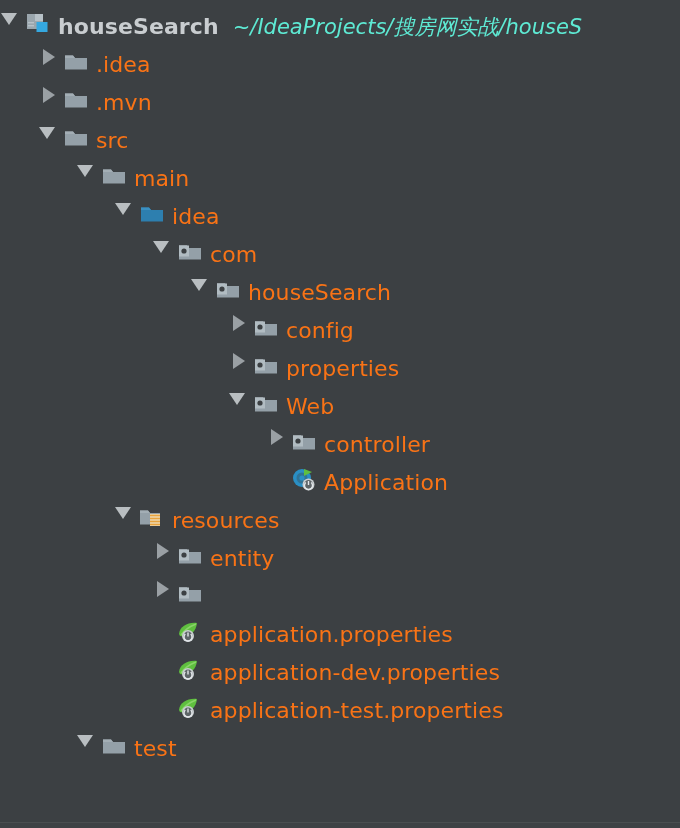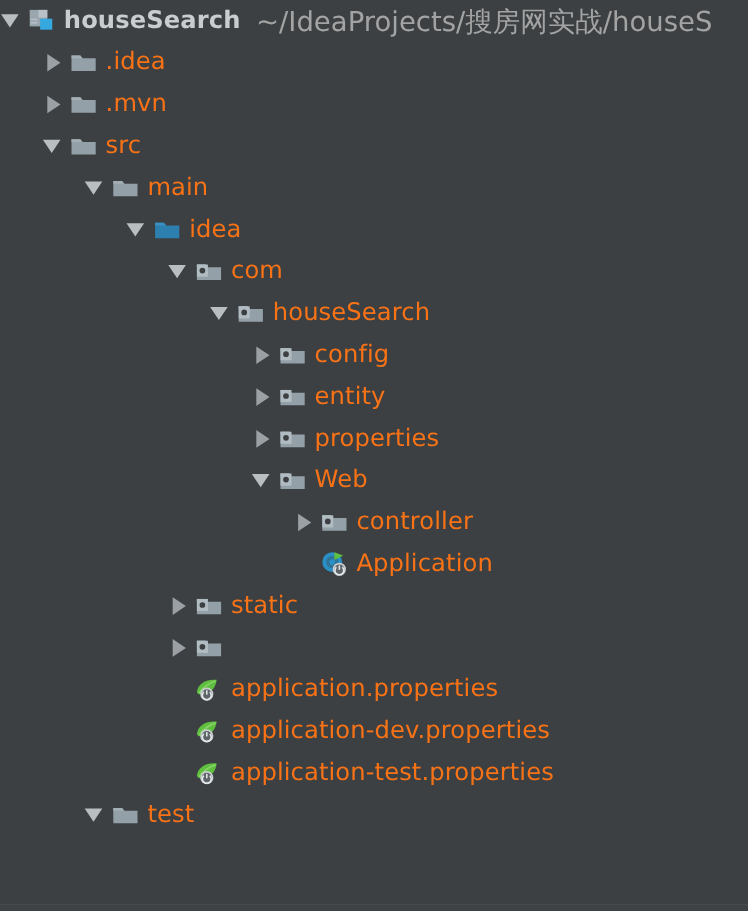--- a/index.html
+++ b/index.html
@@ -13,21 +13,21 @@
   #tree {
     position: relative;
     width: 680px; height: 828px;
     background: #3c4043;
     padding-top: 0px;
   }
   .row {
     position: relative;
     height: 38px;
     display: flex;
-    align-items: center;
+    align-items: flex-end;
     white-space: nowrap;
     user-select: none;
   }
   
   .indent { display: inline-block; flex: 0 0 auto; }
 
   
   .arrow {
     flex: 0 0 auto;
     width: 24px; height: 38px;
@@ -64,24 +64,25 @@
 
   
   .label {
     font-size: 22px;
     color: #f97316;
     letter-spacing: 0.1px;
     line-height: 1;
   }
   .label.bold { font-weight: bold; color: #c9cdd0; }
   .path {
-    font-size: 25px;
-    color: #a3a3a3;
+    font-size: 21px;
+    color: #5eead4;
     margin-left: 14px;
     line-height: 1;
+    font-style: italic;
   }
   .bottom-divider {
     position: absolute;
     left: 0; right: 0; top: 822px;
     height: 1px;
     background: #4a4e50;
   }
   .bottom-strip {
     position: absolute;
     left: 0; right: 0; top: 823px;
@@ -194,33 +195,20 @@
       <span class="arrow collapsed"></span>
       <span class="icon">
         <svg viewBox="0 0 28 28">
           <path d="M3 7.5 L11 7.5 L13 10 L25 10 L25 21.5 L3 21.5 Z" fill="#94a0a8"></path>
           <path d="M3 7.5 L11 7.5 L13 10 L3 10 Z" fill="#a3aeb5"></path>
           <rect x="3" y="7.5" width="10" height="11" fill="#b1bcc2"></rect>
           <circle cx="8" cy="13" r="2.6" fill="#3c4043"></circle>
         </svg>
       </span>
       <span class="label">config</span>
-    </div>
-    <div class="row">
-      <span class="indent" style="width: 228px;"></span>
-      <span class="arrow collapsed"></span>
-      <span class="icon">
-        <svg viewBox="0 0 28 28">
-          <path d="M3 7.5 L11 7.5 L13 10 L25 10 L25 21.5 L3 21.5 Z" fill="#94a0a8"></path>
-          <path d="M3 7.5 L11 7.5 L13 10 L3 10 Z" fill="#a3aeb5"></path>
-          <rect x="3" y="7.5" width="10" height="11" fill="#b1bcc2"></rect>
-          <circle cx="8" cy="13" r="2.6" fill="#3c4043"></circle>
-        </svg>
-      </span>
-      <span class="label">entity</span>
     </div>
     <div class="row">
       <span class="indent" style="width: 228px;"></span>
       <span class="arrow collapsed"></span>
       <span class="icon">
         <svg viewBox="0 0 28 28">
           <path d="M3 7.5 L11 7.5 L13 10 L25 10 L25 21.5 L3 21.5 Z" fill="#94a0a8"></path>
           <path d="M3 7.5 L11 7.5 L13 10 L3 10 Z" fill="#a3aeb5"></path>
           <rect x="3" y="7.5" width="10" height="11" fill="#b1bcc2"></rect>
           <circle cx="8" cy="13" r="2.6" fill="#3c4043"></circle>
@@ -265,31 +253,47 @@
           <path d="M14 3 L22 6 L14 10 Z" fill="#5fbf3f"></path>
           <circle cx="18.5" cy="18.5" r="6" fill="#c9ced1"></circle>
           <circle cx="18.5" cy="18.5" r="4.4" fill="#5e6568"></circle>
           <rect x="17.8" y="15" width="1.4" height="4" fill="#e3e7ea"></rect>
           <path d="M15.8 16.6 A4 4 0 1 0 21.2 16.6" fill="none" stroke="#e3e7ea" stroke-width="1.4"></path>
         </svg>
       </span>
       <span class="label">Application</span>
     </div>
     <div class="row">
-      <span class="indent" style="width: 152px;"></span>
-      <span class="arrow collapsed"></span>
-      <span class="icon">
-        <svg viewBox="0 0 28 28">
-          <path d="M3 7.5 L11 7.5 L13 10 L25 10 L25 21.5 L3 21.5 Z" fill="#94a0a8"></path>
-          <path d="M3 7.5 L11 7.5 L13 10 L3 10 Z" fill="#a3aeb5"></path>
-          <rect x="3" y="7.5" width="10" height="11" fill="#b1bcc2"></rect>
-          <circle cx="8" cy="13" r="2.6" fill="#3c4043"></circle>
-        </svg>
-      </span>
-      <span class="label">static</span>
+      <span class="indent" style="width: 114px;"></span>
+      <span class="arrow expanded"></span>
+      <span class="icon">
+        <svg viewBox="0 0 28 28">
+          <path d="M2 6.5 L10 6.5 L12 9 L22 9 L22 20.5 L2 20.5 Z" fill="#94a0a8"></path>
+          <path d="M2 6.5 L10 6.5 L12 9 L2 9 Z" fill="#a3aeb5"></path>
+          <rect x="12" y="10" width="10" height="12" fill="#f0f0e8"></rect>
+          <rect x="12" y="10.5" width="10" height="2" fill="#e8a33d"></rect>
+          <rect x="12" y="13.5" width="10" height="2" fill="#e8a33d"></rect>
+          <rect x="12" y="16.5" width="10" height="2" fill="#e8a33d"></rect>
+          <rect x="12" y="19.5" width="10" height="2" fill="#e8a33d"></rect>
+        </svg>
+      </span>
+      <span class="label">resources</span>
+    </div>
+    <div class="row">
+      <span class="indent" style="width: 152px;"></span>
+      <span class="arrow collapsed"></span>
+      <span class="icon">
+        <svg viewBox="0 0 28 28">
+          <path d="M3 7.5 L11 7.5 L13 10 L25 10 L25 21.5 L3 21.5 Z" fill="#94a0a8"></path>
+          <path d="M3 7.5 L11 7.5 L13 10 L3 10 Z" fill="#a3aeb5"></path>
+          <rect x="3" y="7.5" width="10" height="11" fill="#b1bcc2"></rect>
+          <circle cx="8" cy="13" r="2.6" fill="#3c4043"></circle>
+        </svg>
+      </span>
+      <span class="label">entity</span>
     </div>
     <div class="row">
       <span class="indent" style="width: 152px;"></span>
       <span class="arrow collapsed"></span>
       <span class="icon">
         <svg viewBox="0 0 28 28">
           <path d="M3 7.5 L11 7.5 L13 10 L25 10 L25 21.5 L3 21.5 Z" fill="#94a0a8"></path>
           <path d="M3 7.5 L11 7.5 L13 10 L3 10 Z" fill="#a3aeb5"></path>
           <rect x="3" y="7.5" width="10" height="11" fill="#b1bcc2"></rect>
           <circle cx="8" cy="13" r="2.6" fill="#3c4043"></circle>

